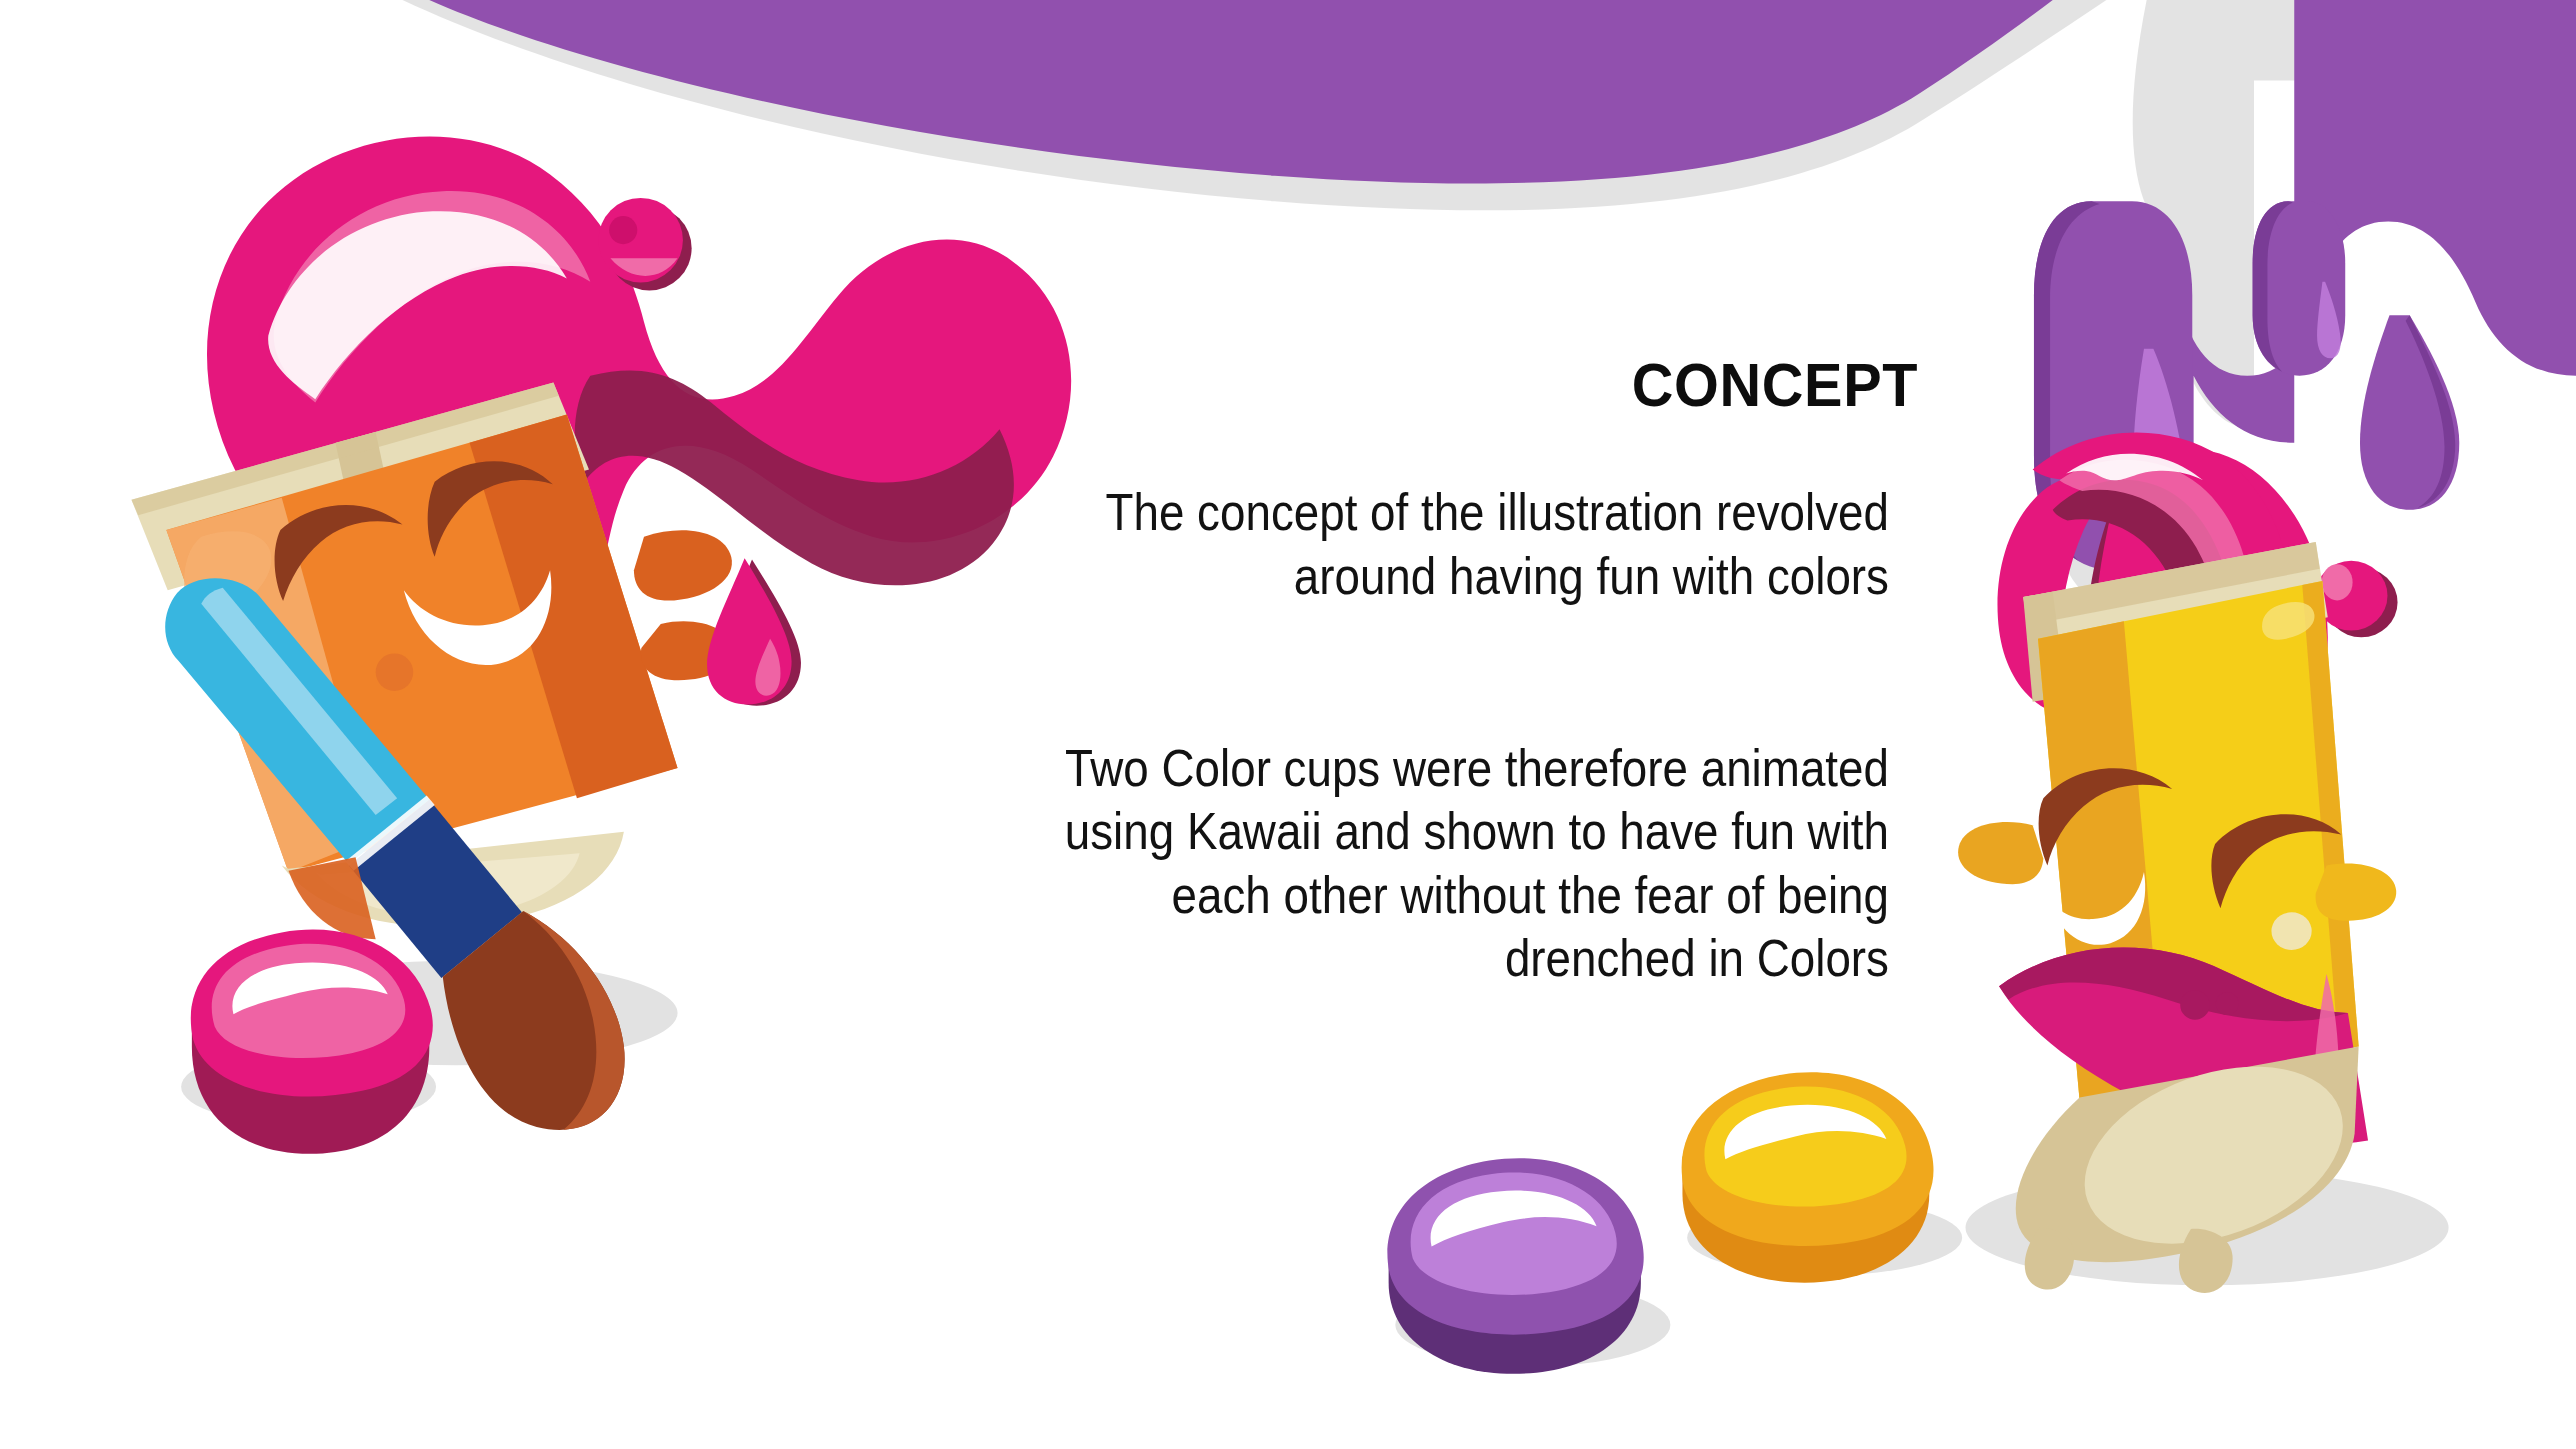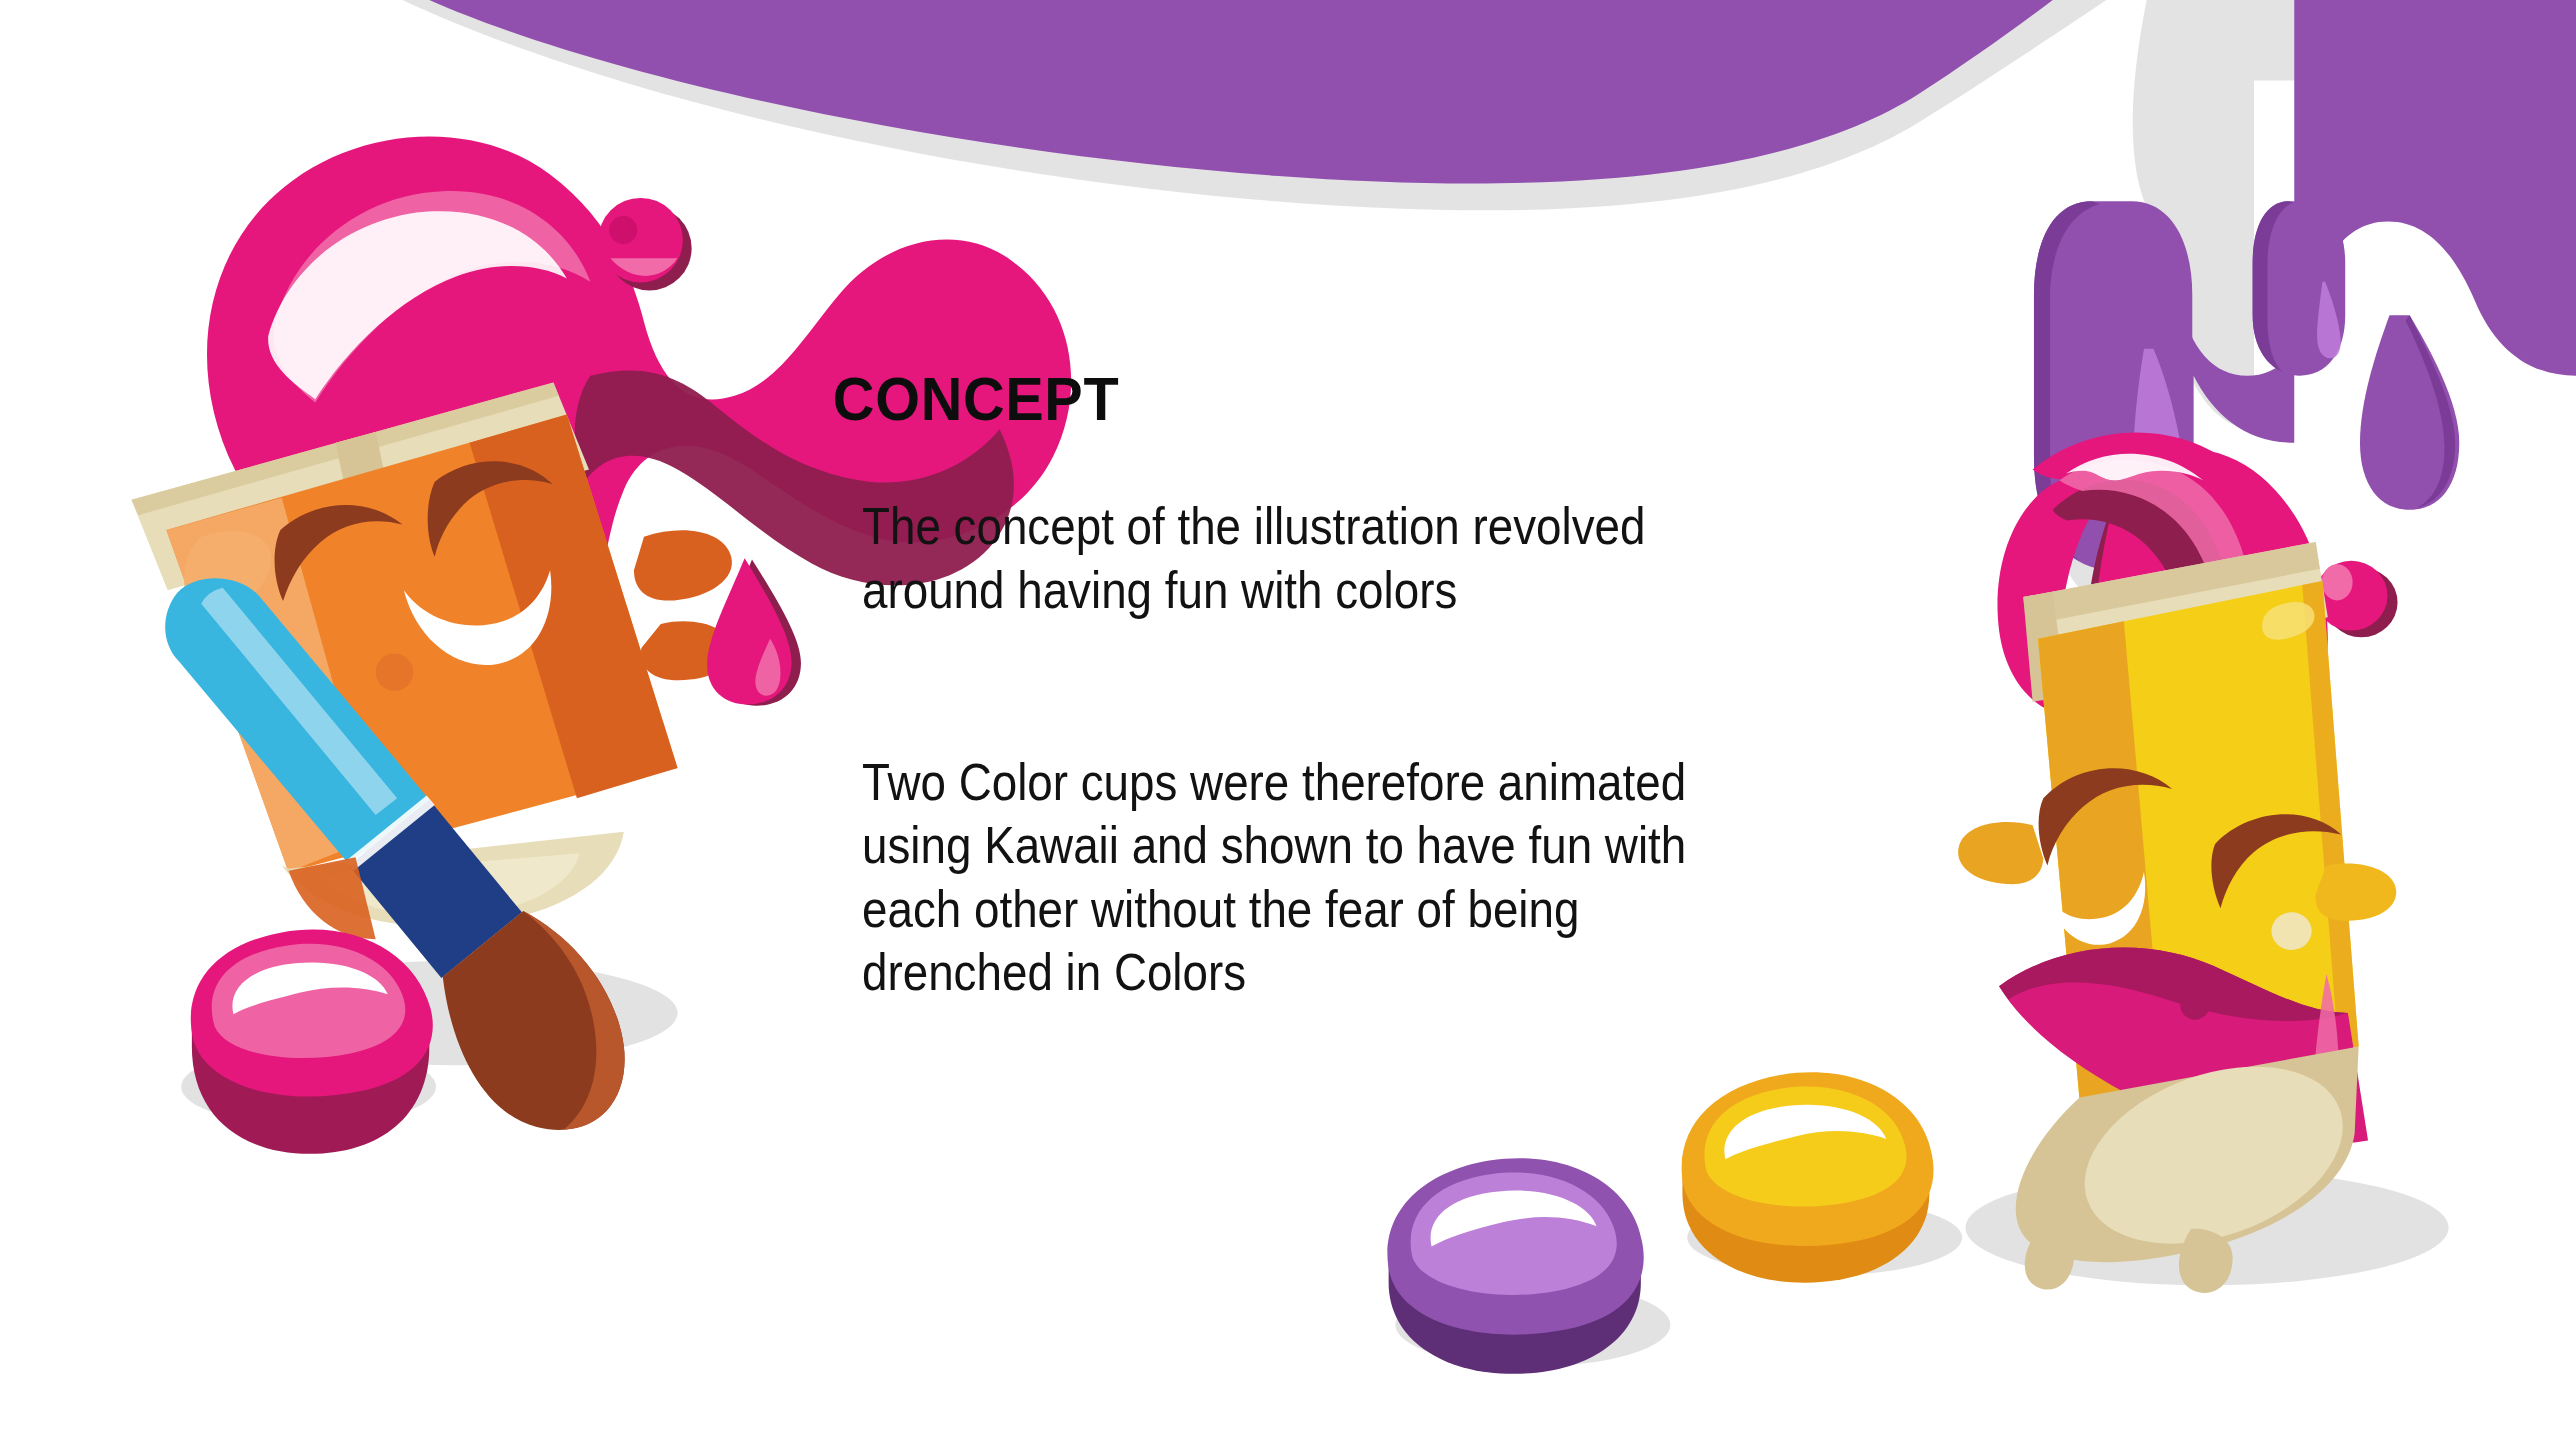--- a/index.html
+++ b/index.html
@@ -9,23 +9,23 @@
     font-family:"Liberation Sans", sans-serif;
     overflow:hidden;
     position:relative;
   }
   #slide{position:absolute;left:0;top:0;width:2576px;height:1449px;background:#fff;overflow:hidden;}
   #art{position:absolute;left:0;top:0;width:2576px;height:1449px;}
 
   .text-col{
     position:absolute;
     left:792px;
-    top:366px;
+    top:352px;
     width:1167px;
-    text-align:left;
+    text-align:right;
     z-index:40;
   }
   .title{
     font-family:"Liberation Sans", sans-serif;
     font-weight:bold;
     font-size:62px;
     letter-spacing:0.7px;
     color:#0d0d0d;
     line-height:1.05;
     margin:0 0 64px 0;

